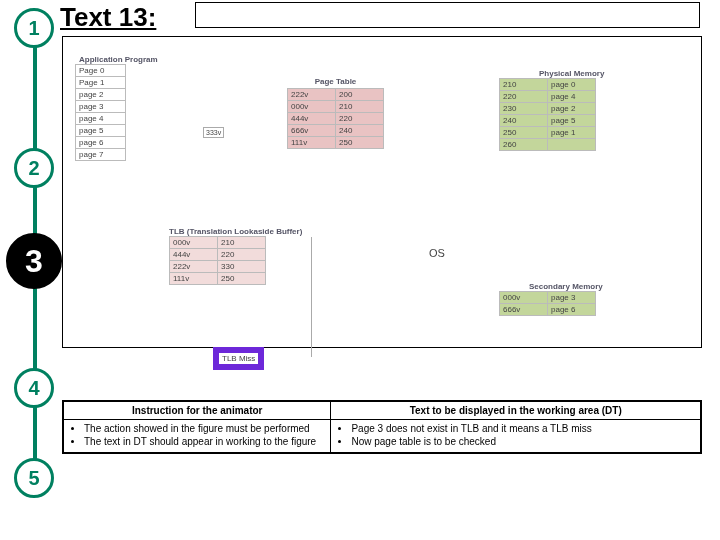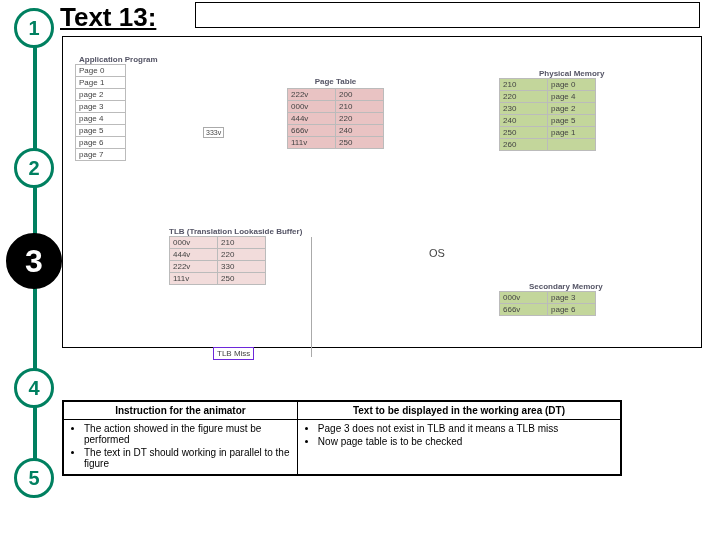--- a/index.html
+++ b/index.html
@@ -30,31 +30,31 @@
   .page-tbl .dlabel { text-align: center; margin-bottom: 2px; }
   .page-tbl td { background: #e9c3c3; width: 48px; }
 
   .phys-mem { position: absolute; top: 32px; left: 436px; }
   .phys-mem .dlabel { color: #556; margin-left: 40px; }
   .phys-mem td { background: #c3d69b; width: 48px; }
 
   .tlb-box { position: absolute; top: 190px; left: 106px; }
   .tlb-box .dlabel { }
   .tlb-box td { background: #f2dcdb; width: 48px; }
-  .tlb-miss { position: absolute; top: 310px; left: 150px; font-size: 8px; border: 1px solid #6d28d9; padding: 1px 3px; }
+  .tlb-miss { position: absolute; top: 310px; left: 150px; font-size: 8px; border: 6px solid #6d28d9; padding: 1px 3px; }
 
   .os-lbl { position: absolute; top: 210px; left: 366px; font-size: 11px; }
   .sec-mem { position: absolute; top: 245px; left: 436px; }
   .sec-mem .dlabel { margin-left: 30px; }
   .sec-mem td { background: #c3d69b; width: 48px; }
 
   .small-box { position: absolute; top: 90px; left: 140px; border: 1px solid #aaa; font-size: 7px; padding: 1px 2px; }
   .vline { position: absolute; top: 200px; left: 248px; width: 1px; height: 120px; background: #aaa; }
 
-  .instr-table { position: absolute; top: 400px; left: 62px; width: 560px; border: 2px solid #000; font-size: 10px; border-collapse: collapse; background: #fff; }
+  .instr-table { position: absolute; top: 400px; left: 62px; width: 640px; border: 2px solid #000; font-size: 10px; border-collapse: collapse; background: #fff; }
   .instr-table td, .instr-table th { border: 1px solid #000; padding: 3px 6px; vertical-align: top; }
   .instr-table th { font-weight: bold; text-align: center; }
   .instr-table ul { list-style: disc; padding-left: 14px; }
   .instr-table li { margin-bottom: 2px; }
 </style>
 </head>
 <body>
 
 <div class="step-title">Text 13:</div>
 <div class="title-box"></div>
@@ -211,21 +211,21 @@
 <table class="instr-table">
   <tbody>
       <tr>
     <th style="width:42%">Instruction for the animator</th>
     <th>Text to be displayed in the working area (DT)</th>
   </tr>
   <tr>
     <td>
       <ul>
         <li>The action showed in the figure must be performed</li>
-        <li>The text in DT should working  in parallel to the figure</li>
+        <li>The text in DT should appear  in working to the figure</li>
       </ul>
     </td>
     <td>
       <ul>
         <li>Page 3 does not exist in TLB and it means a TLB miss</li>
         <li>Now page table is to be checked</li>
       </ul>
     </td>
   </tr>
 </tbody>

